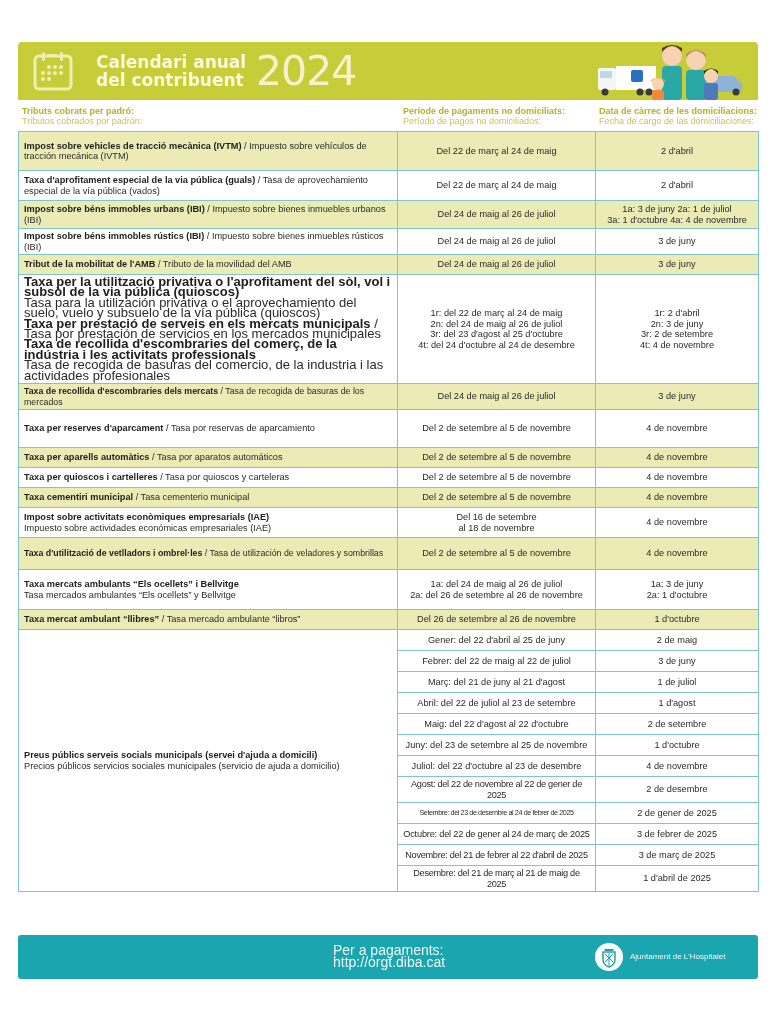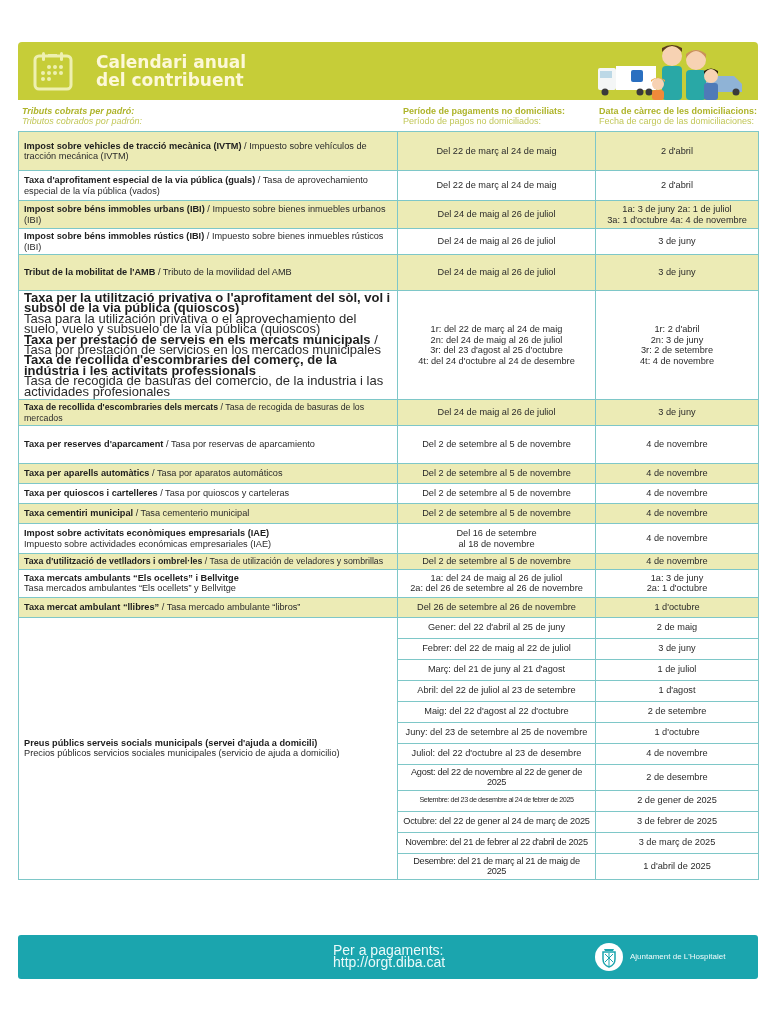--- a/index.html
+++ b/index.html
@@ -70,20 +70,21 @@
         <circle cx="23" cy="23" r="2"></circle>
         <circle cx="29" cy="23" r="2"></circle>
       <circle cx="11" cy="29" r="2"></circle>
         <circle cx="17" cy="29" r="2"></circle>
     </g>
   </svg>
   <div class="title">
     <div>Calendari anual</div>
     <div>del contribuent</div>
   </div>
+  <div class="year">2024</div>
   <svg class="illus" viewBox="0 0 150 58">
     <g>
       <rect x="2" y="26" width="18" height="22" rx="2" fill="#f4f6f6"></rect>
       <rect x="4" y="29" width="12" height="7" fill="#bcd8e6"></rect>
       <rect x="20" y="24" width="40" height="24" fill="#ffffff"></rect>
       <rect x="35" y="28" width="12" height="12" rx="2" fill="#2a6fc0"></rect>
       <circle cx="9" cy="50" r="3.5" fill="#3a3a3a"></circle>
         <circle cx="44" cy="50" r="3.5" fill="#3a3a3a"></circle>
         <circle cx="53" cy="50" r="3.5" fill="#3a3a3a"></circle>
     </g>
@@ -102,21 +103,21 @@
       <circle cx="115" cy="34" r="7" fill="#f7d2b3"></circle>
       <path d="M108 32 Q115 22 122 32 L122 29 Q115 24 108 29 Z" fill="#2a1c10"></path>
       <rect x="108" y="41" width="14" height="17" rx="3" fill="#4f7ab8"></rect>
       <circle cx="62" cy="42" r="6" fill="#f7d2b3"></circle>
       <path d="M55 40 Q62 32 69 40 L69 38 Q62 33 55 38 Z" fill="#f0a94a"></path>
       <rect x="56" y="48" width="12" height="10" rx="3" fill="#f08a3a"></rect>
     </g>
   </svg>
 </div>
 
-<div class="col-head" style="left:22px;font-style:italic;">
+<div class="col-head" style="left:22px;">
   <div class="b">Tributs cobrats per padró:</div>
   <div class="n">Tributos cobrados por padrón:</div>
 </div>
 <div class="col-head" style="left:403px;">
   <div class="b">Període de pagaments no domiciliats:</div>
   <div class="n">Período de pagos no domiciliados:</div>
 </div>
 <div class="col-head" style="left:599px;">
   <div class="b">Data de càrrec de les domiciliacions:</div>
   <div class="n">Fecha de cargo de las domiciliaciones:</div>
@@ -140,21 +141,21 @@
       <td class="c3 small">
           <span class="line">1a: 3 de juny   2a: 1 de juliol</span>
           <span class="line">3a: 1 d'octubre   4a: 4 de novembre</span>
         </td>
     </tr>
     <tr class="w" style="height:20px;">
       <td class="c1"><b>Impost sobre béns immobles rústics (IBI)</b><span> / Impuesto sobre bienes inmuebles rústicos (IBI)</span></td>
       <td class="c2">Del 24 de maig al 26 de juliol</td>
       <td class="c3">3 de juny</td>
     </tr>
-    <tr class="y" style="height:36px;">
+    <tr class="y" style="height:20px;">
       <td class="c1"><b>Tribut de la mobilitat de l'AMB</b><span> / Tributo de la movilidad del AMB</span></td>
       <td class="c2">Del 24 de maig al 26 de juliol</td>
       <td class="c3">3 de juny</td>
     </tr>
     <tr class="w" style="height:85px;">
       <td class="c1" style="font-size:13px;line-height:10.4px;">
         <b class="line">Taxa per la utilització privativa o l'aprofitament del sòl, vol i subsòl de la via pública (quioscos)</b>
         <span class="line">Tasa para la utilización privativa o el aprovechamiento del suelo, vuelo y subsuelo de la vía pública (quioscos)</span>
         <span class="line"><b>Taxa per prestació de serveis en els mercats municipals</b><span> / Tasa por prestación de servicios en los mercados municipales</span></span>
         <b class="line">Taxa de recollida d'escombraries del comerç, de la indústria i les activitats professionals</b>
@@ -202,26 +203,26 @@
       <td class="c1">
           <b class="line">Impost sobre activitats econòmiques empresarials (IAE)</b>
           <span class="line">Impuesto sobre actividades económicas empresariales (IAE)</span>
         </td>
       <td class="c2 small">
           <span class="line">Del 16 de setembre</span>
           <span class="line">al 18 de novembre</span>
         </td>
       <td class="c3">4 de novembre</td>
     </tr>
-    <tr class="y" style="height:15px;">
+    <tr class="y" style="height:32px;">
       <td class="c1" style="font-size:8.8px;"><b>Taxa d'utilització de vetlladors i ombrel·les</b><span> / Tasa de utilización de veladores y sombrillas</span></td>
       <td class="c2">Del 2 de setembre al 5 de novembre</td>
       <td class="c3">4 de novembre</td>
     </tr>
-    <tr class="w" style="height:28px;">
+    <tr class="w" style="height:40px;">
       <td class="c1">
           <b class="line">Taxa mercats ambulants “Els ocellets” i Bellvitge</b>
           <span class="line">Tasa mercados ambulantes “Els ocellets” y Bellvitge</span>
         </td>
       <td class="c2 small">
           <span class="line">1a: del 24 de maig al 26 de juliol</span>
           <span class="line">2a: del 26 de setembre al 26 de novembre</span>
         </td>
       <td class="c3 small">
           <span class="line">1a: 3 de juny</span>

